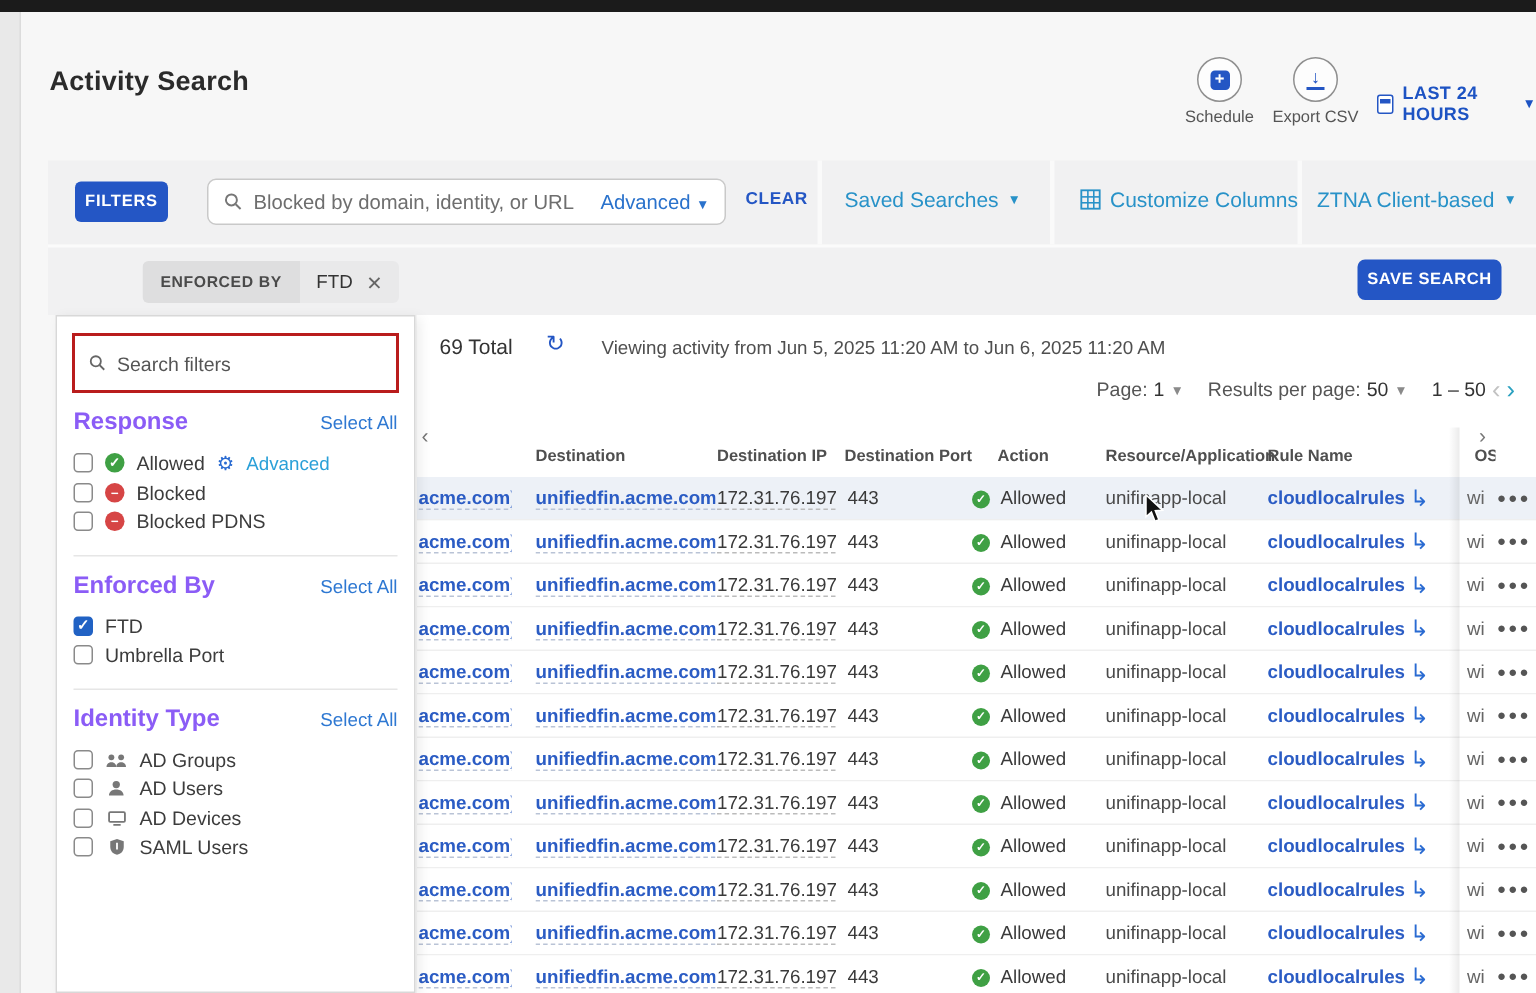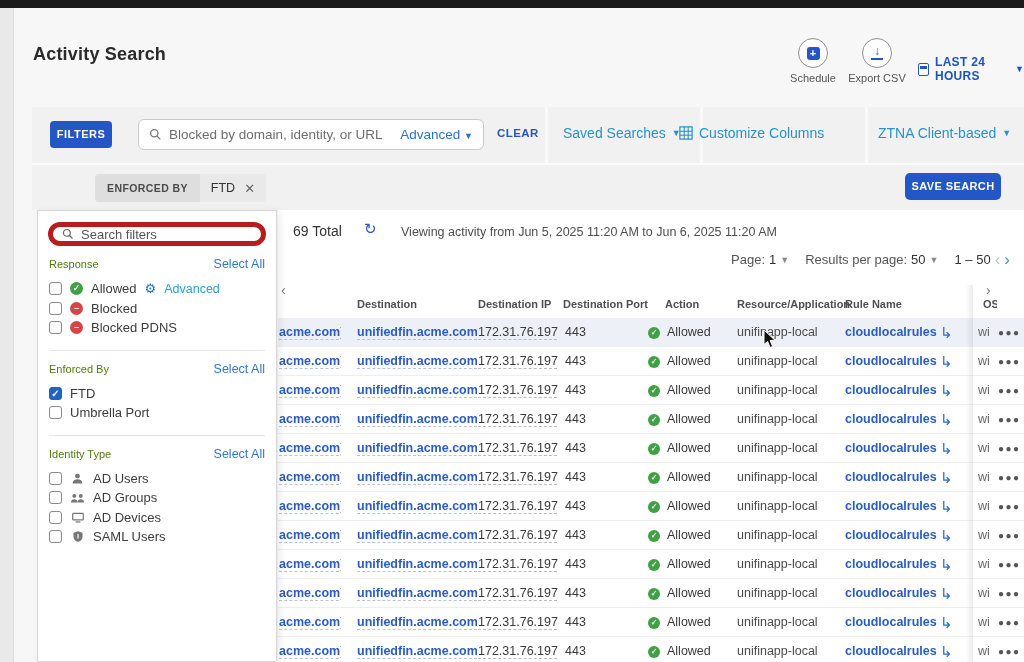--- a/index.html
+++ b/index.html
@@ -37,41 +37,41 @@
     color:#fff; font-size:11px; font-weight:700; letter-spacing:.5px; text-align:center; line-height:27px; cursor:pointer; }
   #searchbox { left:106px; top:12px; width:346px; height:31px; background:#fff; border:1px solid #c9c9c9; border-radius:6px;
     display:flex; align-items:center; padding:0 10px; gap:7px; }
   #searchbox .ph { flex:1; font-size:13.5px; color:#6e6e6e; white-space:nowrap; overflow:hidden; }
   .adv { font-size:13.5px; color:#2a72cc; white-space:nowrap; cursor:pointer; }
   .adv .caret { color:#2a72cc; }
   #clear-btn { left:465px; top:20px; font-size:11.5px; font-weight:700; color:#2456c4; letter-spacing:.4px; cursor:pointer; }
   .teal-link { font-size:14px; color:#2892c8; white-space:nowrap; cursor:pointer; display:flex; align-items:center; gap:6px; }
   .teal-link .caret { color:#2892c8; }
   #saved-searches { left:531px; top:18px; }
-  #customize-cols { left:647px; top:18px; }
+  #customize-cols { left:688px; top:18px; }
   #ztna-mode { left:846px; top:18px; }
 
   
   #chip { left:63px; top:9px; height:28px; display:flex; border-radius:4px; overflow:hidden; cursor:pointer; }
   #chip .seg1 { background:#dededf; padding:0 12px; line-height:28px; font-size:10.5px; font-weight:700; color:#4a4a4a; letter-spacing:.4px; }
   #chip .seg2 { background:#e9e9ea; padding:0 11px; display:flex; align-items:center; gap:9px; font-size:12.5px; color:#333; }
   #chip .x { font-size:13px; color:#666; }
   #save-search { left:873px; top:8px; width:96px; height:27px; background:#2456c5; border-radius:5px;
     color:#fff; font-size:11px; font-weight:700; letter-spacing:.4px; text-align:center; line-height:27px; cursor:pointer; }
 
   
   #sidebar { left:37px; top:210px; width:240px; height:452px; background:#fff;
     border:1px solid #d8d8d8; box-shadow:3px 2px 8px rgba(0,0,0,.08); z-index:5; }
-  #fsearch { margin:11px 10px 4px 10px; height:24px; border:5px solid #b91c1c; border-radius:12px;
+  #fsearch { margin:11px 10px 4px 10px; height:40px; border:2px solid #b91c1c; border-radius:0;
     display:flex; align-items:center; gap:7px; padding:0 9px; background:#fff; }
   #fsearch .ph { font-size:13px; color:#555; }
   .sec { padding:0 11px; }
   .sec-div { border-top:1px solid #e6e6e6; margin-top:12px; }
   .sec-head { display:flex; justify-content:space-between; align-items:center; margin:11px 0 8px 0; }
-  .sec-title { font-size:11px; font-weight:400; color:#4d7c0f; }
+  .sec-title { font-size:16px; font-weight:700; color:#8b5cf6; }
   .select-all { font-size:12.5px; color:#2e78d2; cursor:pointer; }
   .sitem { display:flex; align-items:center; gap:8px; height:19.5px; font-size:13px; color:#3c3c3c; }
   .cb { width:13px; height:13px; border:1.5px solid #8a8a8a; border-radius:3px; background:#fff; flex:none; cursor:pointer; }
   .cb.on { background:#2162c4; border-color:#2162c4; color:#fff; font-size:10px; line-height:11px; text-align:center; font-weight:bold; }
   .st-dot { width:13px; height:13px; border-radius:50%; color:#fff; font-size:9px; line-height:13px; text-align:center; font-weight:bold; flex:none; }
   .st-dot.g { background:#3fa044; }
   .st-dot.r { background:#d64545; }
   .gear { color:#2a6bd2; font-size:13px; line-height:13px; cursor:pointer; }
   .adv-link { font-size:12.5px; color:#2aa0d8; cursor:pointer; }
   .id-ic { width:15px; display:inline-flex; justify-content:center; flex:none; }
@@ -249,41 +249,41 @@
       <div class="sec top">
         <div class="sec-div"></div>
         <div class="sec-head">
           <span class="sec-title">Identity Type</span>
           <span class="select-all">Select All</span>
         </div>
         <div class="sitem">
           <span class="cb"></span>
           <span style="display:inline-flex">
             <span class="id-ic">
-              <svg width="13" height="13" viewBox="0 0 16 16">
-                <circle cx="8" cy="5" r="3" fill="#777"></circle>
-                <path d="M2 14c0-3.3 2.7-5 6-5s6 1.7 6 5z" fill="#777"></path>
-              </svg>
-            </span>
-          </span>
-          <span>AD Users</span>
-        </div>
-        <div class="sitem">
-          <span class="cb"></span>
-          <span style="display:inline-flex">
-            <span class="id-ic">
               <svg width="15" height="13" viewBox="0 0 18 16">
                 <circle cx="5" cy="6" r="2.4" fill="#777"></circle>
                 <circle cx="13" cy="6" r="2.4" fill="#777"></circle>
                 <path d="M1 14c0-2.6 1.8-4 4-4s4 1.4 4 4z" fill="#777"></path>
                 <path d="M9 14c0-2.6 1.8-4 4-4s4 1.4 4 4z" fill="#777"></path>
               </svg>
             </span>
           </span>
           <span>AD Groups</span>
+        </div>
+        <div class="sitem">
+          <span class="cb"></span>
+          <span style="display:inline-flex">
+            <span class="id-ic">
+              <svg width="13" height="13" viewBox="0 0 16 16">
+                <circle cx="8" cy="5" r="3" fill="#777"></circle>
+                <path d="M2 14c0-3.3 2.7-5 6-5s6 1.7 6 5z" fill="#777"></path>
+              </svg>
+            </span>
+          </span>
+          <span>AD Users</span>
         </div>
         <div class="sitem">
           <span class="cb"></span>
           <span style="display:inline-flex">
             <span class="id-ic">
               <svg width="14" height="13" viewBox="0 0 16 16">
                 <rect x="1.5" y="3" width="13" height="8" rx="1" fill="none" stroke="#777" stroke-width="1.5"></rect>
                 <line x1="5" y1="13.5" x2="11" y2="13.5" stroke="#777" stroke-width="1.5"></line>
               </svg>
             </span>

